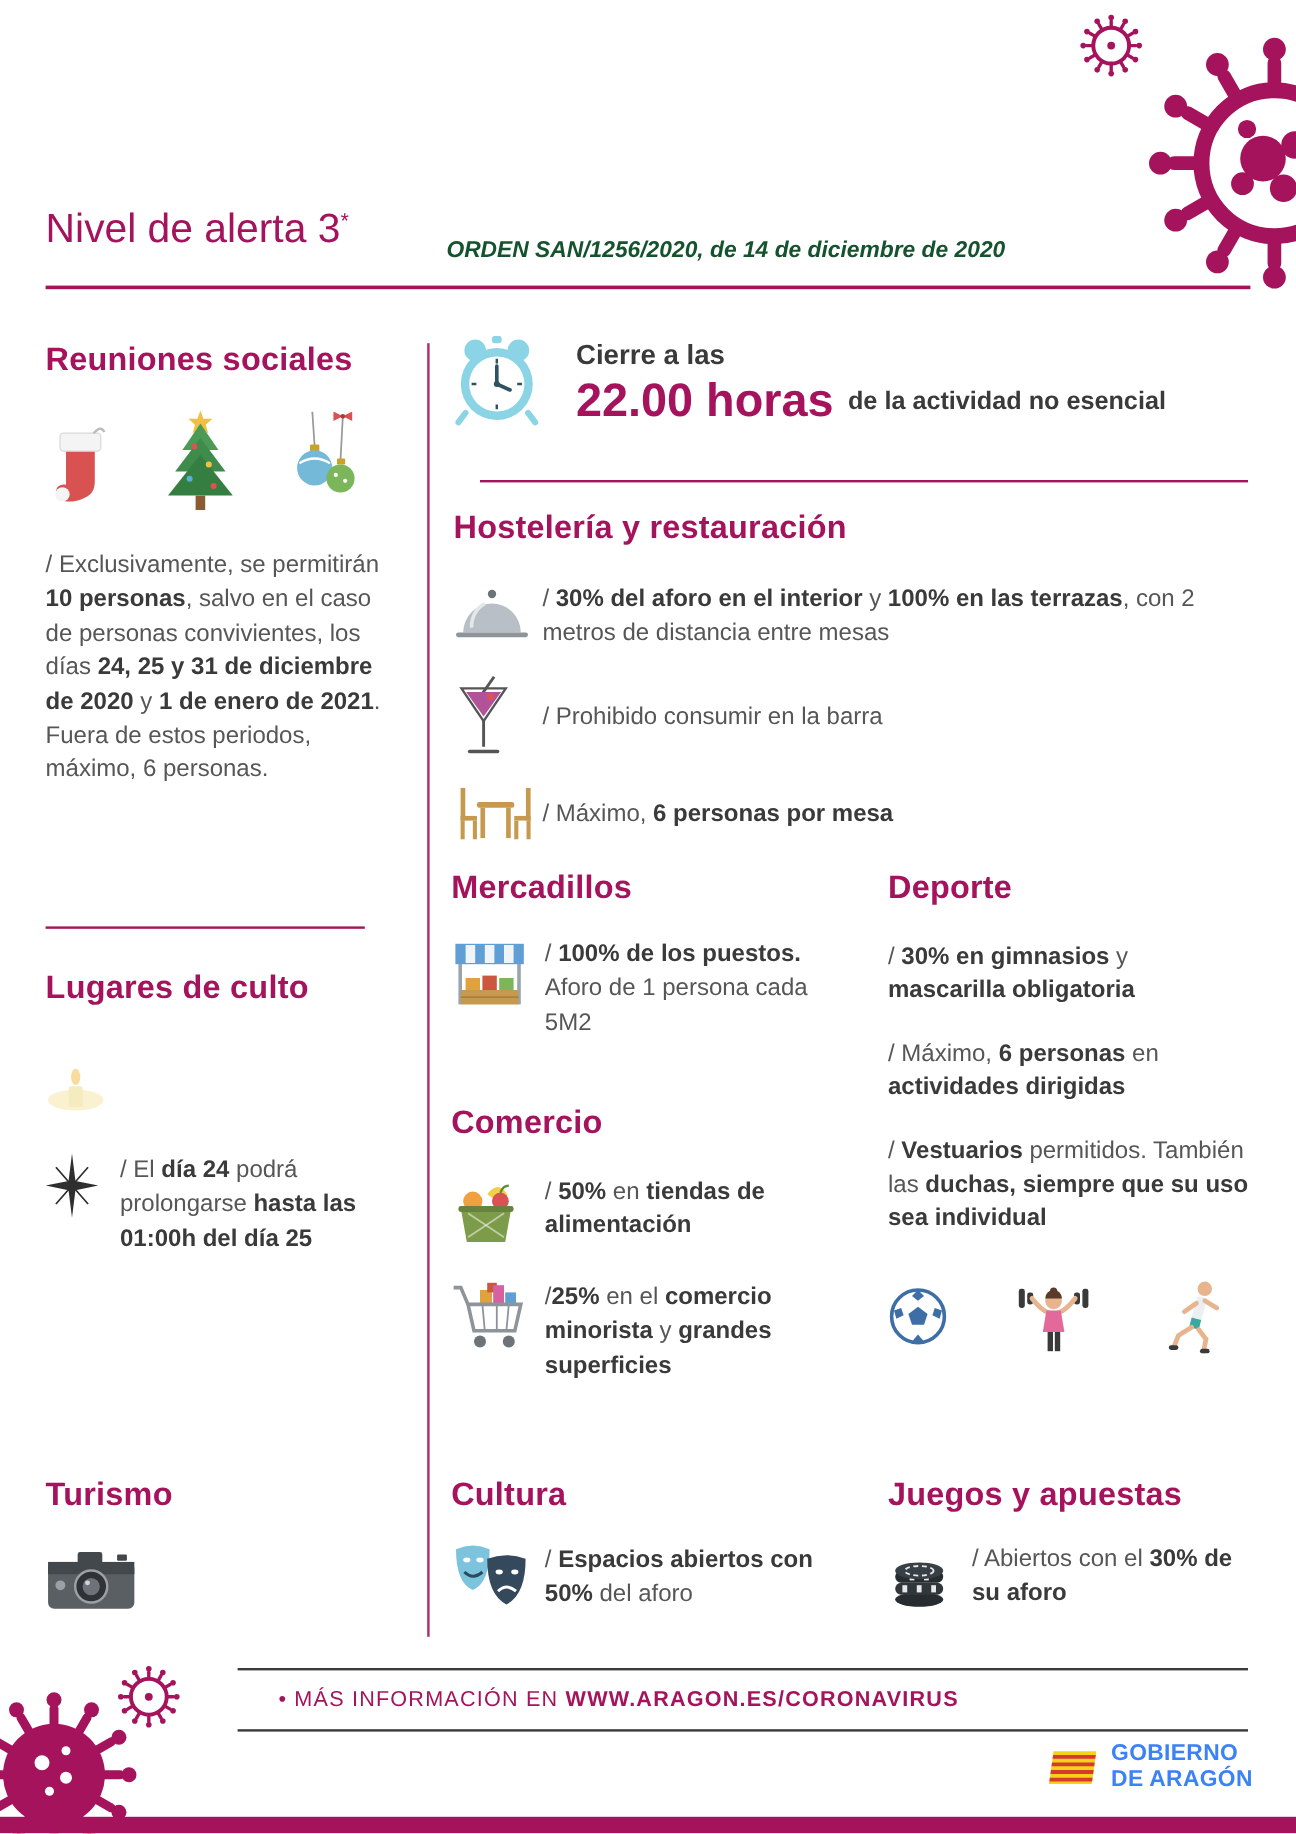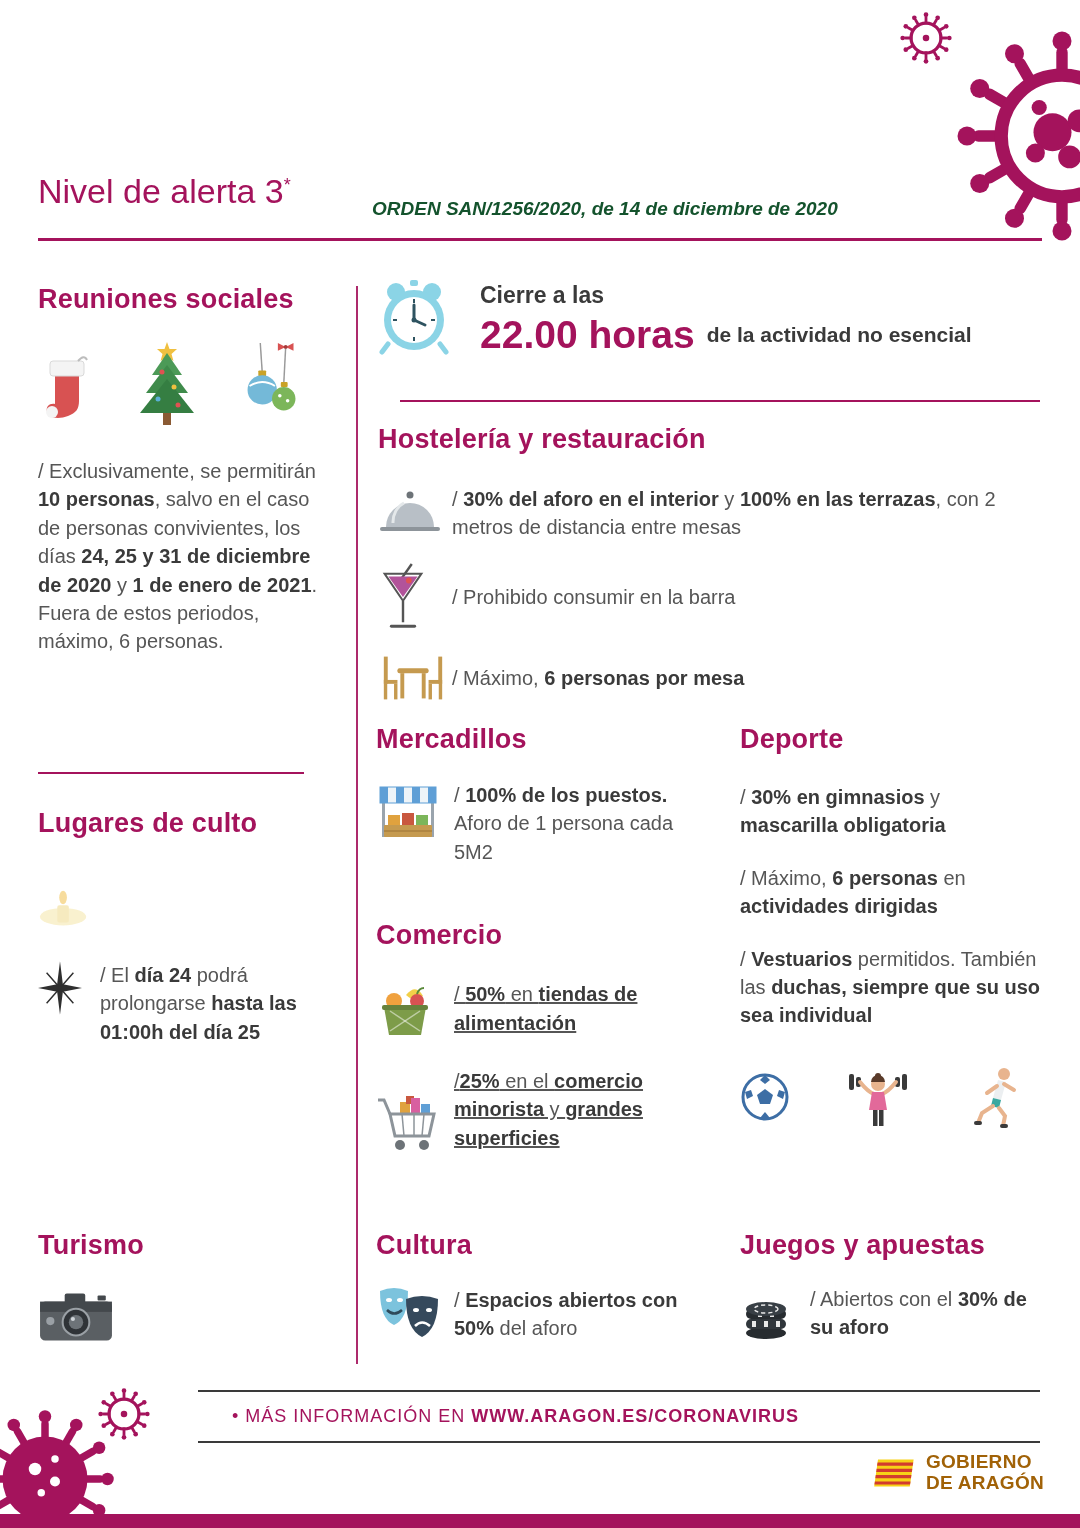--- a/index.html
+++ b/index.html
@@ -48,40 +48,40 @@
 
   .sec-hosteleria{left:378px;top:424px;width:662px;}
   .sec-hosteleria .sec-title{margin-bottom:30px;}
   .sec-hosteleria .item{margin-top:20px;align-items:center;}
   .sec-hosteleria .item:first-of-type{margin-top:0;align-items:flex-start;}
 
   .sec-mercadillos{left:376px;top:724px;width:318px;}
   .sec-mercadillos .sec-title{margin-bottom:26px;}
   .sec-comercio{left:376px;top:920px;width:318px;}
   .sec-comercio .sec-title{margin-bottom:28px;}
-  .sec-comercio .item{align-items:flex-end;text-decoration:underline;}
+  .sec-comercio .item{align-items:flex-start;}
   .sec-comercio .item2{margin-top:30px;}
   .sec-cultura{left:376px;top:1230px;width:318px;}
   .sec-cultura .sec-title{margin-bottom:24px;}
   .sec-cultura .item{align-items:center;}
 
   .sec-deporte{left:740px;top:724px;width:302px;}
   .sec-deporte .sec-title{margin-bottom:28px;}
   .sec-deporte .ditem{margin-top:24px;}
   .sec-deporte .ditem:first-of-type{margin-top:0;}
   .sports-row{display:flex;justify-content:space-between;align-items:center;width:282px;margin-top:36px;}
   .sec-juegos{left:740px;top:1230px;width:302px;}
   .sec-juegos .sec-title{margin-bottom:24px;}
   .sec-juegos .item{align-items:center;}
 
   .footer-info{left:198px;top:1390px;width:842px;border-top:2px solid #3a3a3a;border-bottom:2px solid #3a3a3a;
     padding:14px 10px 14px 34px;font-size:18px;letter-spacing:1px;color:var(--accent);}
   .footer-info .seg-b{color:var(--accent);}
   .logo{right:36px;top:1452px;display:flex;gap:10px;align-items:center;}
-  .logo-text{font-size:19px;font-weight:700;color:#a16207;line-height:1.1;letter-spacing:.3px;}
+  .logo-text{font-size:19px;font-weight:700;color:#3b82f6;line-height:1.1;letter-spacing:.3px;}
   .bottom-bar{left:0;top:1514px;width:1080px;height:14px;background:var(--accent);}
 
   .virus{color:var(--accent);}
 </style>
 </head>
 <body>
 
 <svg width="0" height="0" style="position:absolute" aria-hidden="true">
   <defs>
     <g id="virus-spikes">

